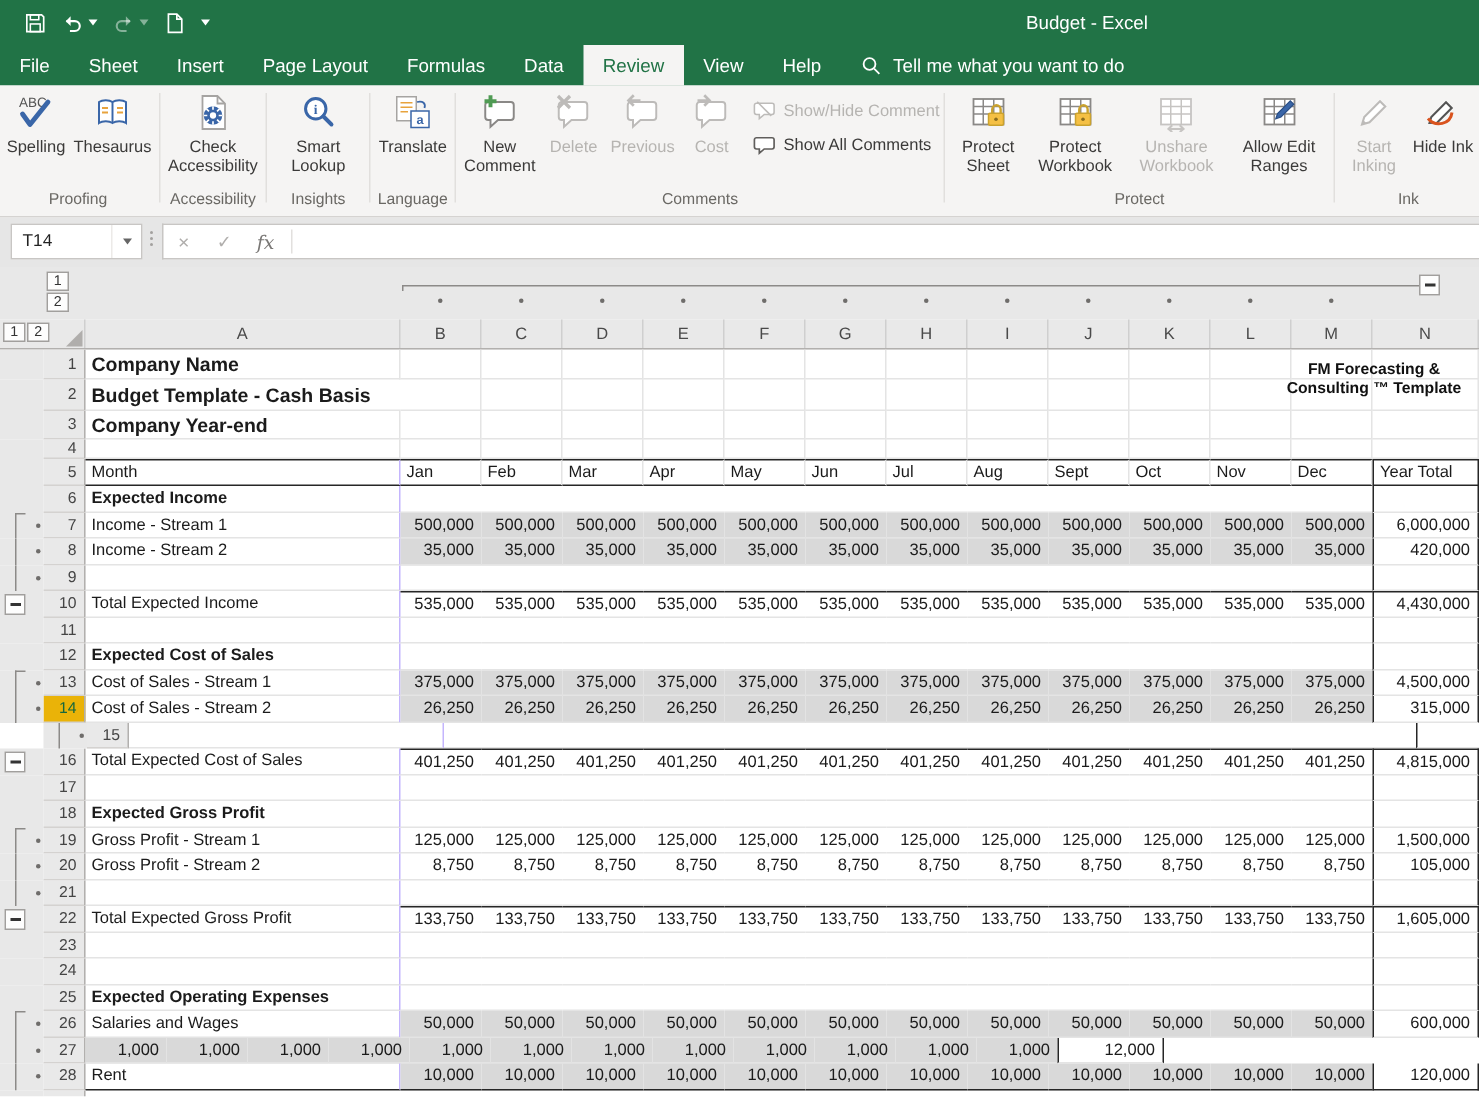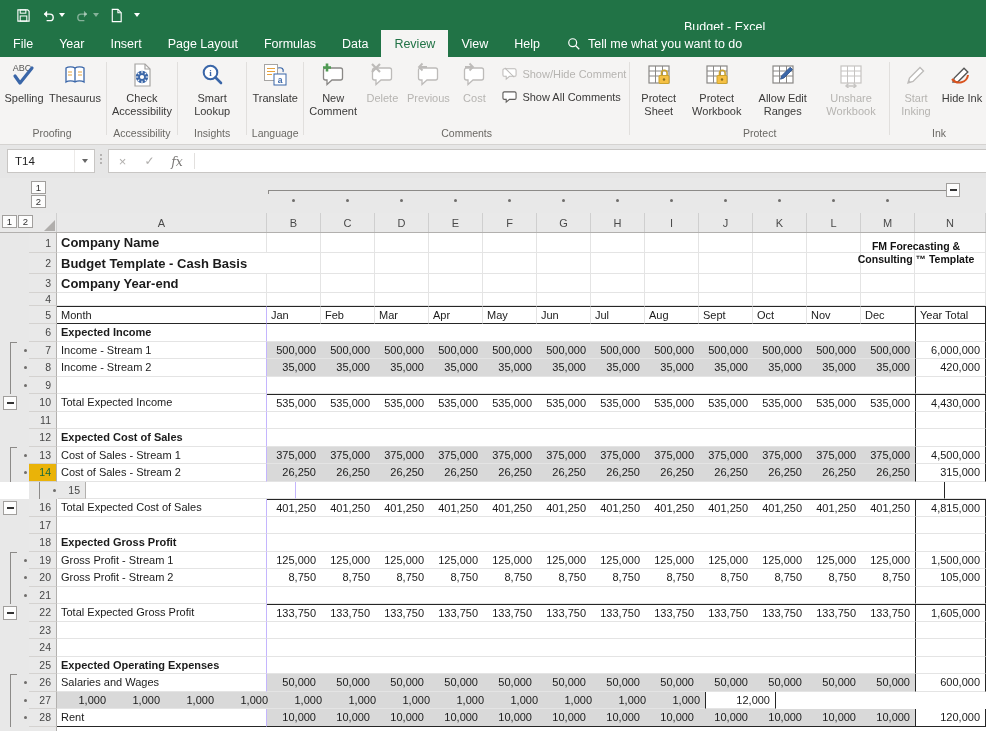--- a/index.html
+++ b/index.html
@@ -6,21 +6,21 @@
   body{width:986px;height:731px;overflow:hidden;background:#fff;font-family:"Liberation Sans",sans-serif}
   .app{position:relative;width:986px;height:731px;overflow:hidden}
 
   
   .titlebar{position:absolute;top:0;left:0;right:0;height:30px;background:#217346}
   .qat{position:absolute;left:16px;top:0;height:30px;display:flex;align-items:center;gap:10px}
   .qbtn{display:flex;align-items:center;gap:3px;cursor:pointer}
   .qbtn svg{width:15px;height:15px;display:block}
   .caret-w{width:0;height:0;border-left:3.5px solid transparent;border-right:3.5px solid transparent;border-top:4px solid #fff}
   .caret-w.dim{border-top-color:rgba(255,255,255,.45)}
-  .wtitle{position:absolute;left:684px;top:12px;height:30px;display:flex;align-items:center;color:#fff;font-size:12.5px}
+  .wtitle{position:absolute;left:684px;top:0;height:30px;display:flex;align-items:center;color:#fff;font-size:12.5px}
 
   
   .tabbar{position:absolute;top:30px;left:0;right:0;height:27px;background:#217346;display:flex;align-items:stretch}
   #tabs{display:flex}
   .tab{display:flex;align-items:center;padding:0 13px;color:#fff;font-size:12.5px;cursor:pointer;white-space:nowrap}
   .tab.active{background:#f5f4f3;color:#217346}
   .tellme{display:flex;align-items:center;gap:7px;color:#fff;font-size:12.5px;margin-left:14px;cursor:text;white-space:nowrap}
   .tellme svg{width:14px;height:14px;display:block}
 
   
@@ -142,21 +142,21 @@
       <span class="qbtn">
           <span class="caret-w"></span>
         </span>
     </div>
     <div class="wtitle">Budget - Excel</div>
   </div>
 
   <div class="tabbar">
     <div id="tabs">
         <div class="tab">File</div>
-        <div class="tab">Year</div>
+        <div class="tab">Sheet</div>
         <div class="tab">Insert</div>
         <div class="tab">Page Layout</div>
         <div class="tab">Formulas</div>
         <div class="tab">Data</div>
         <div class="tab active">Review</div>
         <div class="tab">View</div>
         <div class="tab">Help</div>
       </div>
     <div class="tellme">
       <span id="i-search">
@@ -332,39 +332,39 @@
                   <path d="M3 9h20M3 14h20M9.5 4v17M16.5 4v17" stroke="#8a8886" stroke-width="1"></path>
                   <g>
                     <rect x="13" y="13.5" width="10" height="8" rx="1" fill="#f5c044" stroke="#caa22e"></rect>
                     <path d="M15.5 13.5V11a2.8 2.8 0 0 1 5.6 0v2.5" fill="none" stroke="#caa22e" stroke-width="1.6"></path>
                     <circle cx="18" cy="17.5" r="1.2" fill="#8a6d1f"></circle>
                   </g>
                 </svg>
               </div>
               <div class="rlabel">Protect Workbook</div>
             </div>
+            <div class="rbtn disabled">
+              <div class="ricon">
+                <svg viewBox="0 0 26 26">
+                  <rect x="3" y="4" width="20" height="17" fill="#fff" stroke="#c6c4c2" stroke-width="1.2"></rect>
+                  <path d="M3 9h20M3 14h20M9.5 4v17M16.5 4v17" stroke="#c6c4c2" stroke-width="1"></path>
+                  <path d="M8 24h10M10.5 21.5L8 24l2.5 2M15.5 21.5L18 24l-2.5 2" fill="none" stroke="#c6c4c2" stroke-width="1.4"></path>
+                </svg>
+              </div>
+              <div class="rlabel">Unshare Workbook</div>
+            </div>
             <div class="rbtn">
               <div class="ricon">
                 <svg viewBox="0 0 26 26">
                   <rect x="3" y="4" width="20" height="17" fill="#fff" stroke="#8a8886" stroke-width="1.2"></rect>
                   <path d="M3 9h20M3 14h20M9.5 4v17M16.5 4v17" stroke="#8a8886" stroke-width="1"></path>
                   <path d="M22.5 7.5l-8.5 8.5-3.5 1.2 1.2-3.5 8.5-8.5z" fill="#3a66a8" stroke="#2b4f86" stroke-width=".8"></path>
                 </svg>
               </div>
               <div class="rlabel">Allow Edit Ranges</div>
-            </div>
-            <div class="rbtn disabled">
-              <div class="ricon">
-                <svg viewBox="0 0 26 26">
-                  <rect x="3" y="4" width="20" height="17" fill="#fff" stroke="#c6c4c2" stroke-width="1.2"></rect>
-                  <path d="M3 9h20M3 14h20M9.5 4v17M16.5 4v17" stroke="#c6c4c2" stroke-width="1"></path>
-                  <path d="M8 24h10M10.5 21.5L8 24l2.5 2M15.5 21.5L18 24l-2.5 2" fill="none" stroke="#c6c4c2" stroke-width="1.4"></path>
-                </svg>
-              </div>
-              <div class="rlabel">Unshare Workbook</div>
             </div>
           </div>
           <div class="glabel">Protect</div>
         </div>
         <div class="rsep"></div>
         <div class="rgroup">
           <div class="rbtns">
             <div class="rbtn disabled">
               <div class="ricon">
                 <svg viewBox="0 0 26 26">

